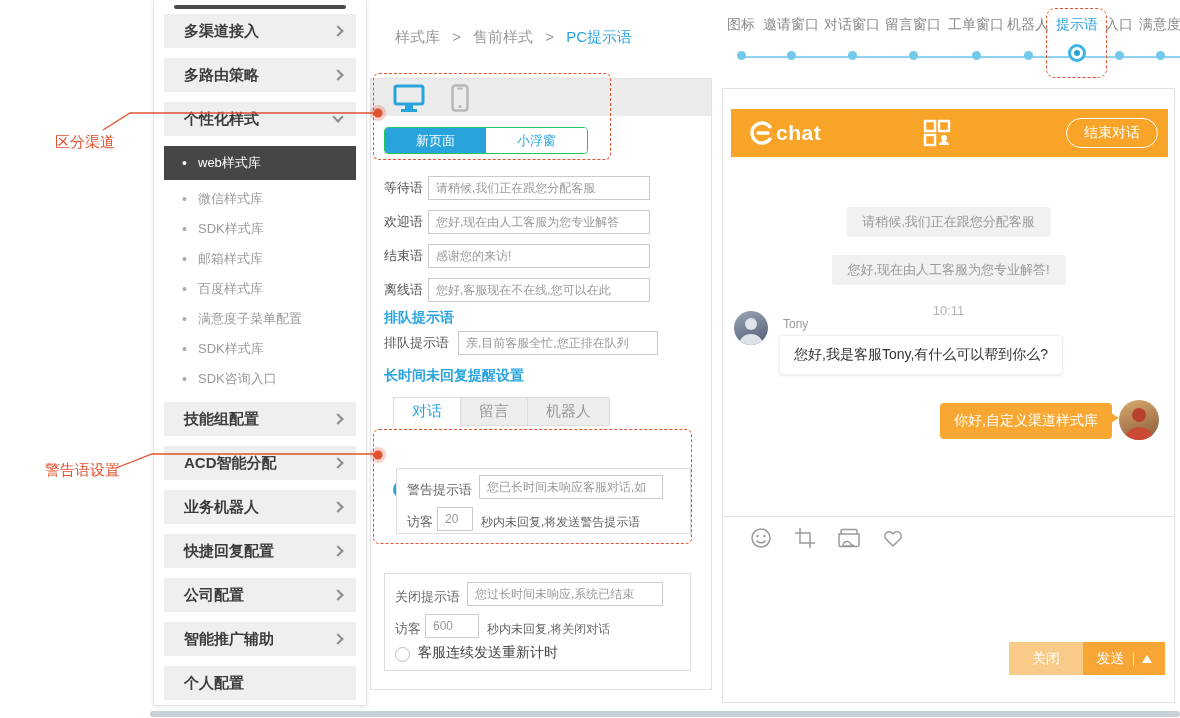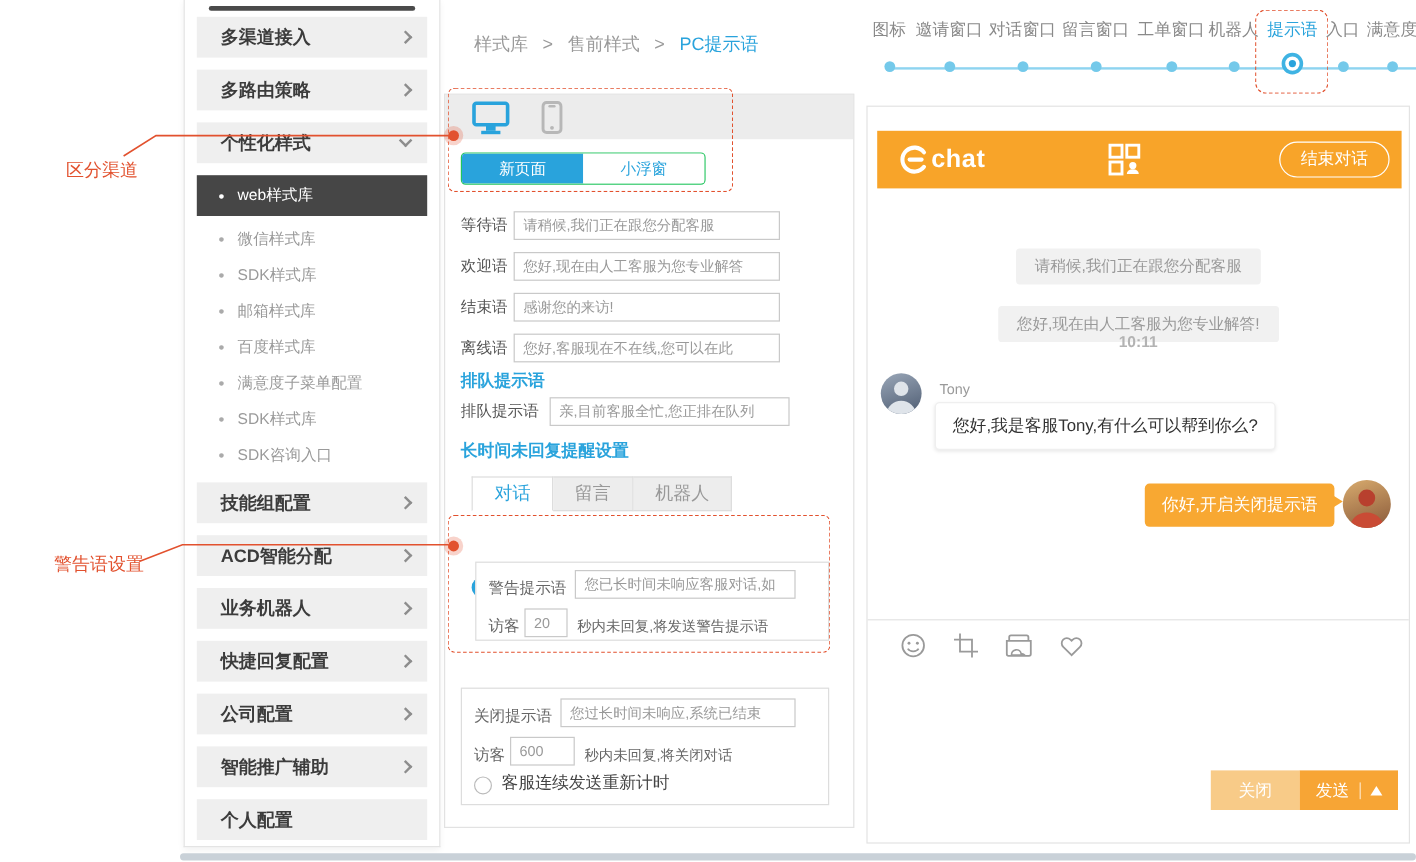--- a/index.html
+++ b/index.html
@@ -346,32 +346,32 @@
       <rect x="2" y="16" width="10" height="10" fill="none" stroke="#fff" stroke-width="2.4"></rect>
       <circle cx="21" cy="19" r="3" fill="#fff"></circle>
       <path d="M16 26 a5 4 0 0 1 10 0 Z" fill="#fff"></path>
     </svg>
     <button class="end-btn">结束对话</button>
   </div>
 
 
   <div class="sys-pill" style="top:118px;">请稍候,我们正在跟您分配客服</div>
   <div class="sys-pill" style="top:166px;">您好,现在由人工客服为您专业解答!</div>
-  <div class="chat-time" style="top:188px;font-weight:bold;">10:11</div>
+  <div class="chat-time" style="top:214px;">10:11</div>
 
   <div class="avatar" style="left:11px; top:222px; width:34px; height:34px; background:linear-gradient(160deg,#9aa7b8,#4e5c72);">
     <svg viewBox="0 0 34 34" style="width:34px;height:34px;">
         <circle cx="17" cy="13" r="6" fill="#dfe4ea"></circle>
         <path d="M5 34 a12 11 0 0 1 24 0 Z" fill="#dfe4ea"></path>
       </svg>
   </div>
   <div class="agent-name" style="left:60px; top:228px;">Tony</div>
   <div class="agent-bubble" style="left:56px; top:246px;">您好,我是客服Tony,有什么可以帮到你么?</div>
 
-  <div class="visitor-bubble" style="right:62px; top:314px;">你好,开启关闭提示语</div>
+  <div class="visitor-bubble" style="right:62px; top:314px;">你好,自定义渠道样式库</div>
   <div class="avatar" style="right:15px; top:311px; width:40px; height:40px; background:linear-gradient(160deg,#d8ab6e,#8a5a3a);">
     <svg viewBox="0 0 40 40" style="width:40px;height:40px;">
         <circle cx="20" cy="15" r="7" fill="#b8402e"></circle>
         <path d="M6 40 a14 13 0 0 1 28 0 Z" fill="#c94b35"></path>
       </svg>
   </div>
 
   <div class="chat-sep"></div>
 
   <div class="chat-toolbar">

